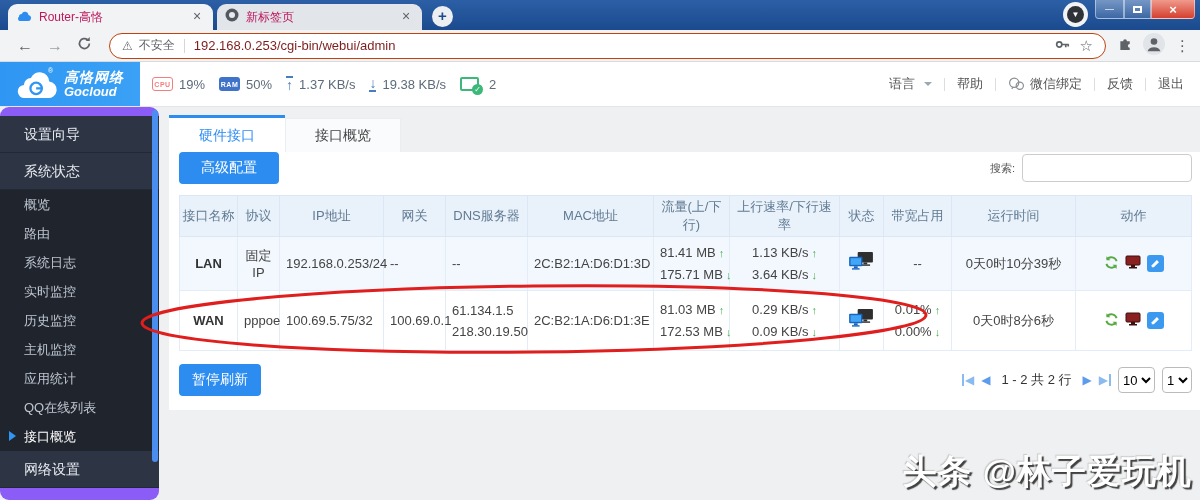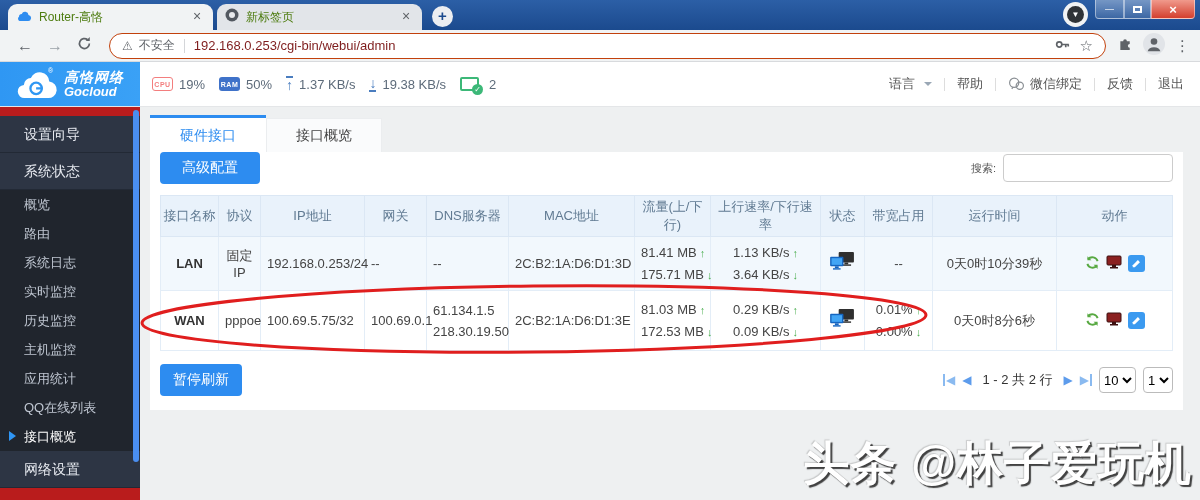--- a/index.html
+++ b/index.html
@@ -4,21 +4,21 @@
 <style>
   * { margin:0; padding:0; box-sizing:border-box; }
   body { font-family:"Liberation Sans","DejaVu Sans",sans-serif; }
   .screen { position:relative; width:1200px; height:500px; overflow:hidden; background:#eef0f1; }
 
   
   .tabstrip { position:relative; height:30px; background:linear-gradient(180deg,#2c5fa6,#1b4a8e); display:flex; align-items:flex-end; padding-left:8px; }
   .tab { display:flex; align-items:center; height:26px; width:205px; padding:0 8px; border-radius:9px 9px 0 0; margin-right:4px; }
   .tab.active { background:#f1f3f4; }
   .tab.inactive { background:#e2e5e9; }
-  .tab-title { flex:1; font-size:12px; color:#4d7c0f; margin-left:7px; white-space:nowrap; overflow:hidden; }
+  .tab-title { flex:1; font-size:12px; color:#be185d; margin-left:7px; white-space:nowrap; overflow:hidden; }
   .tab-close { width:16px; height:16px; line-height:15px; text-align:center; color:#5f6368; font-size:14px; border-radius:50%; }
   .tab-close::before { content:"×"; }
   .newtab-btn { width:21px; height:21px; margin:0 0 3px 6px; background:#eceef1; border-radius:50%; color:#1b4a8e; font-size:15px; line-height:20px; text-align:center; font-weight:bold; }
   .newtab-btn::before { content:"+"; }
   .media-btn { position:absolute; right:112px; top:2px; width:25px; height:25px; background:#f1f3f4; border-radius:50%; display:flex; align-items:center; justify-content:center; }
   .media-btn .inner { width:17px; height:17px; background:#2f3337; border-radius:50%; color:#fff; font-size:8px; text-align:center; line-height:17px; }
   .media-btn .inner::before { content:"▼"; }
   .winctrls { position:absolute; right:5px; top:0; display:flex; }
   .win-btn { height:19px; display:flex; align-items:center; justify-content:center; border:1px solid rgba(255,255,255,.45); border-top:none; background:linear-gradient(180deg,rgba(255,255,255,.35),rgba(255,255,255,.12)); color:#fff; font-size:11px; }
   .win-btn.min { width:29px; border-radius:0 0 0 4px; }
@@ -66,21 +66,21 @@
   .gap8 { width:2px; }
   .online-ic { position:relative; display:inline-block; width:19px; height:14px; border:2px solid #3cb878; border-radius:2px; margin-right:4px; }
   .online-ic::after { content:"✓"; position:absolute; right:-6px; bottom:-6px; width:11px; height:11px; background:#3cb878; color:#fff; border-radius:50%; font-size:8px; line-height:11px; text-align:center; }
   .topmenu { margin-left:auto; display:flex; align-items:center; font-size:13px; color:#555; padding-right:16px; }
   .topmenu .item { display:flex; align-items:center; gap:5px; }
   .vr { width:1px; height:13px; background:#ddd; margin:0 12px; }
   .caret-down { display:inline-block; border-top:4px solid #9aa7b5; border-left:4px solid transparent; border-right:4px solid transparent; margin-left:4px; }
 
   
   .bodyrow { display:flex; height:393px; }
-  .sidebar { width:140px; background:#b91c1c; position:relative; flex:none; padding-top:9px; }
+  .sidebar { width:159px; background:#8b5cf6; position:relative; flex:none; padding-top:9px;border-radius:9px; }
   .side-section { height:37px; line-height:37px; padding-left:24px; font-size:14px; color:#e7eaf0; background:#2d3544; border-bottom:1px solid #222935; }
   .side-subwrap { background:#20252d; }
   .side-sub { position:relative; height:29px; line-height:29px; padding-left:24px; font-size:13px; color:#bfc6d1; }
   .side-sub.active { color:#fff; }
   .side-sub.active::before { content:""; position:absolute; left:9px; top:9px; border-left:7px solid #2f96f5; border-top:5px solid transparent; border-bottom:5px solid transparent; }
   .side-scroll { position:absolute; top:3px; right:1px; width:6px; height:352px; background:#4a8ef0; border-radius:3px; }
 
   .main { flex:1; position:relative; }
   .view-tabs { display:flex; align-items:flex-end; height:45px; margin-left:10px; }
   .vtab { width:116px; text-align:center; font-size:14px; }
@@ -120,21 +120,21 @@
   .pg-first::before { content:"◀"; }
   .pg-prev::before { content:"◀"; }
   .pg-next::before { content:"▶"; }
   .pg-last { border-right:2px solid #8abaf0; padding-right:1px; }
   .pg-last::before { content:"▶"; }
   .pg-text { font-size:13px; color:#333; margin:0 4px; }
   .pagination select { height:26px; border:1px solid #bbb; border-radius:4px; font-size:13px; font-family:inherit; background:#fff; }
 
   
   .annotation { position:absolute; left:138px; top:282px; z-index:50; pointer-events:none; }
-  .watermark { position:absolute; right:8px; bottom:5px; z-index:60; font-size:46px; font-weight:bold; color:#fff; letter-spacing:1px; text-shadow:2px 2px 1px rgba(45,45,45,.9), -1px -1px 1px rgba(130,130,130,.35); }
+  .watermark { position:absolute; right:8px; bottom:5px; z-index:60; font-size:34px; font-weight:bold; color:#fff; letter-spacing:1px; text-shadow:2px 2px 1px rgba(45,45,45,.9), -1px -1px 1px rgba(130,130,130,.35); }
 </style>
 </head>
 <body>
 
 <div class="screen">
 
   <div class="tabstrip">
     <div class="tab active">
       <span>
         <svg width="16" height="12" viewBox="0 0 32 22">

